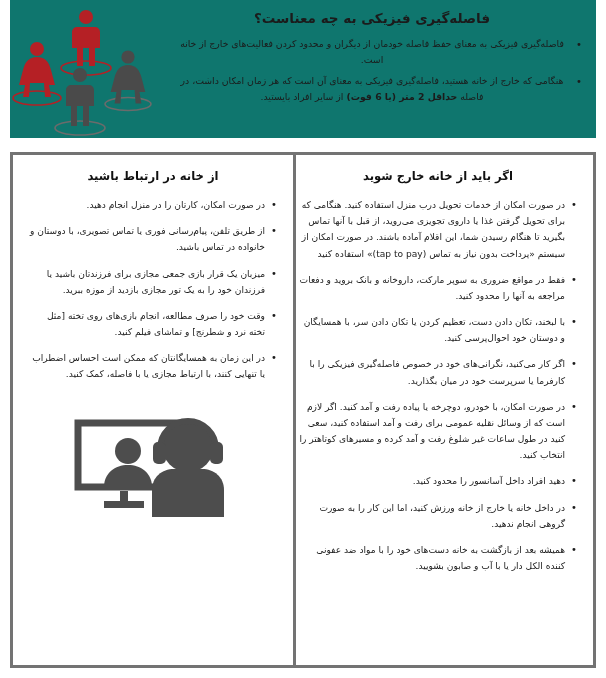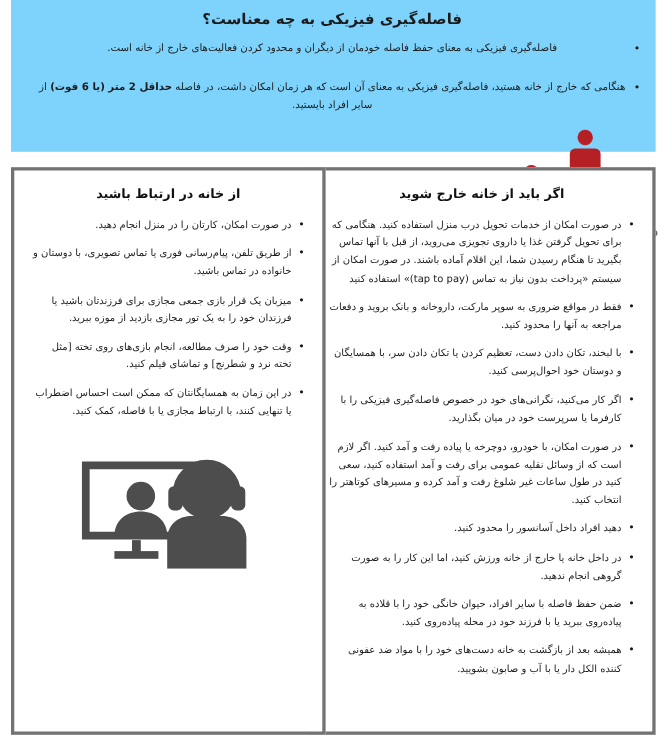--- a/index.html
+++ b/index.html
@@ -15,24 +15,24 @@
     overflow: hidden;
   }
 
   
   .header-band {
     position: absolute;
     left: 10px;
     top: 0;
     width: 586px;
     height: 138px;
-    background: #7dd3fc;
+    background: #0f766e;
     box-sizing: border-box;
     display: flex;
-    flex-direction: column;
+    flex-direction: row;
     direction: rtl;
   }
   .header-figures {
     width: 140px;
     flex: 0 0 140px;
     position: relative;
   }
   .header-text {
     flex: 1 1 auto;
     padding: 6px 14px 4px 12px;
@@ -50,21 +50,21 @@
     list-style: none;
     margin: 0;
     padding: 0;
   }
   ul.hdr-list > li {
     position: relative;
     font-size: 9.3px;
     line-height: 1.72;
     color: #1b1b1b;
     text-align: center;
-    margin-bottom: 20px;
+    margin-bottom: 5px;
     padding: 0 13px 0 13px;
   }
   ul.hdr-list > li::before {
     content: "\2022";
     position: absolute;
     right: 0;
     top: 0;
     font-size: 10px;
     color: #1b1b1b;
   }
@@ -191,21 +191,20 @@
 <div class="col-box" id="box-outside">
   <div class="col-title">اگر باید از خانه خارج شوید</div>
   <ul class="col-list">
     <li><span>در صورت امکان از خدمات تحویل درب منزل استفاده کنید. هنگامی که برای تحویل گرفتن غذا یا داروی تجویزی می‌روید، از قبل با آنها تماس بگیرید تا هنگام رسیدن شما، این اقلام آماده باشند. در صورت امکان از سیستم «پرداخت بدون نیاز به تماس (tap to pay)» استفاده کنید</span></li>
     <li><span>فقط در مواقع ضروری به سوپر مارکت، داروخانه و بانک بروید و دفعات مراجعه به آنها را محدود کنید.</span></li>
     <li><span>با لبخند، تکان دادن دست، تعظیم کردن یا تکان دادن سر، با همسایگان و دوستان خود احوال‌پرسی کنید.</span></li>
     <li><span>اگر کار می‌کنید، نگرانی‌های خود در خصوص فاصله‌گیری فیزیکی را با کارفرما یا سرپرست خود در میان بگذارید.</span></li>
     <li><span>در صورت امکان، با خودرو، دوچرخه یا پیاده رفت و آمد کنید. اگر لازم است که از وسائل نقلیه عمومی برای رفت و آمد استفاده کنید، سعی کنید در طول ساعات غیر شلوغ رفت و آمد کرده و مسیرهای کوتاهتر را انتخاب کنید.</span></li>
     <li><span>دهید افراد داخل آسانسور را محدود کنید.</span></li>
     <li><span>در داخل خانه یا خارج از خانه ورزش کنید، اما این کار را به صورت گروهی انجام ندهید.</span></li>
-    <li><span>ضمن حفظ فاصله با سایر افراد، حیوان خانگی خود را با قلاده به پیاده‌روی ببرید یا با فرزند خود در محله پیاده‌روی کنید.</span></li>
     <li><span>همیشه بعد از بازگشت به خانه دست‌های خود را با مواد ضد عفونی کننده الکل دار یا با آب و صابون بشویید.</span></li>
   </ul>
 </div>
 
 <div class="col-box" id="box-home">
   <div class="col-title">از خانه در ارتباط باشید</div>
   <ul class="col-list">
     <li><span>در صورت امکان، کارتان را در منزل انجام دهید.</span></li>
     <li><span>از طریق تلفن، پیام‌رسانی فوری یا تماس تصویری، با دوستان و خانواده در تماس باشید.</span></li>
     <li><span>میزبان یک قرار بازی جمعی مجازی برای فرزندتان باشید یا فرزندان خود را به یک تور مجازی بازدید از موزه ببرید.</span></li>

